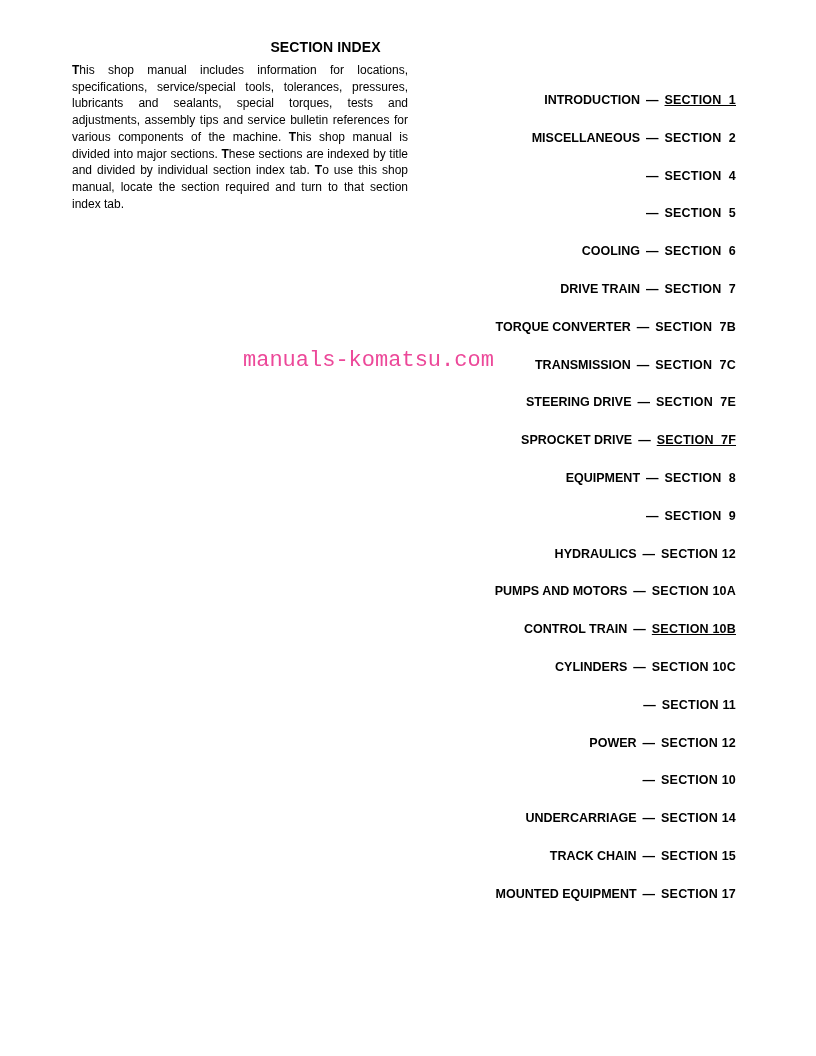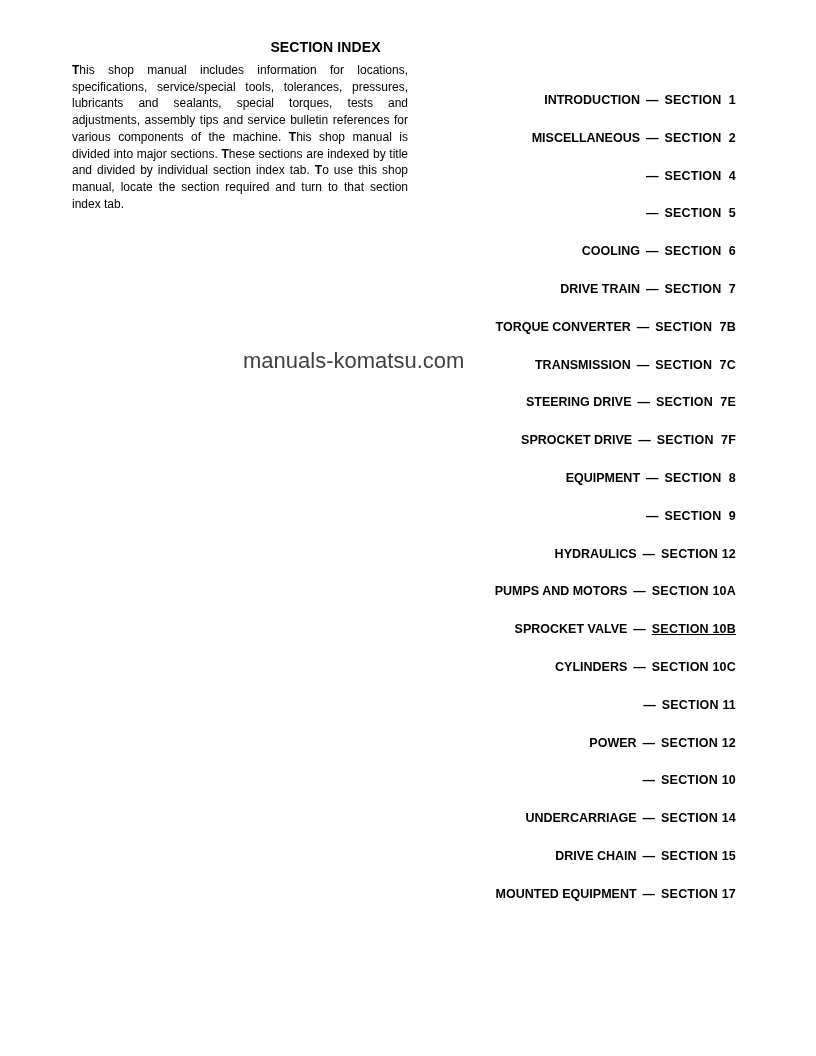--- a/index.html
+++ b/index.html
@@ -56,38 +56,38 @@
       line-height: 16px;
     }
     .entry-title { margin-right: 6px; }
     .entry-dash { margin-right: 6px; }
     .entry-section { letter-spacing: 0.2px; }
     .watermark {
       position: absolute;
       top: 348px;
       left: 243px;
       font-size: 22px;
-      font-family: Liberation Sans, sans-serif;
-      color: #404040;
+      font-family: Liberation Mono, monospace;
+      color: #ec4899;
     }
   </style>
 </head>
 <body>
 
 <div class="page-title">SECTION INDEX</div>
 
 <p class="intro">
   <b>T</b><span>his shop manual includes information for locations, specifications, service/special tools, tolerances, pressures, lubricants and sealants, special torques, tests and adjustments, assembly tips and service bulletin references for various components of the machine. </span><b>T</b><span>his shop manual is divided into major sections. </span><b>T</b><span>hese sections are indexed by title and divided by individual section index tab. </span><b>T</b><span>o use this shop manual, locate the section required and turn to that section index tab.</span>
 </p>
 
 <ul class="index-list">
     <li class="index-entry">
       <span class="entry-title">INTRODUCTION</span>
       <span class="entry-dash">—</span>
-      <span class="entry-section" style="white-space: pre;">SECTION  1</span>
+      <span class="entry-section" style="white-space: pre; text-decoration: underline;">SECTION  1</span>
     </li>
     <li class="index-entry">
       <span class="entry-title">MISCELLANEOUS</span>
       <span class="entry-dash">—</span>
       <span class="entry-section" style="white-space: pre;">SECTION  2</span>
     </li>
     <li class="index-entry">
       <span class="entry-title" style="margin-right: 0px;"></span>
       <span class="entry-dash">—</span>
       <span class="entry-section" style="white-space: pre;">SECTION  4</span>
@@ -118,21 +118,21 @@
       <span class="entry-section" style="white-space: pre;">SECTION  7C</span>
     </li>
     <li class="index-entry">
       <span class="entry-title">STEERING DRIVE</span>
       <span class="entry-dash">—</span>
       <span class="entry-section" style="white-space: pre;">SECTION  7E</span>
     </li>
     <li class="index-entry">
       <span class="entry-title">SPROCKET DRIVE</span>
       <span class="entry-dash">—</span>
-      <span class="entry-section" style="white-space: pre;">SECTION  7F</span>
+      <span class="entry-section" style="white-space: pre; text-decoration: underline;">SECTION  7F</span>
     </li>
     <li class="index-entry">
       <span class="entry-title">EQUIPMENT</span>
       <span class="entry-dash">—</span>
       <span class="entry-section" style="white-space: pre;">SECTION  8</span>
     </li>
     <li class="index-entry">
       <span class="entry-title" style="margin-right: 0px;"></span>
       <span class="entry-dash">—</span>
       <span class="entry-section" style="white-space: pre;">SECTION  9</span>
@@ -141,21 +141,21 @@
       <span class="entry-title">HYDRAULICS</span>
       <span class="entry-dash">—</span>
       <span class="entry-section" style="white-space: pre;">SECTION 12</span>
     </li>
     <li class="index-entry">
       <span class="entry-title">PUMPS AND MOTORS</span>
       <span class="entry-dash">—</span>
       <span class="entry-section" style="white-space: pre;">SECTION 10A</span>
     </li>
     <li class="index-entry">
-      <span class="entry-title">SPROCKET VALVE</span>
+      <span class="entry-title">CONTROL TRAIN</span>
       <span class="entry-dash">—</span>
       <span class="entry-section" style="white-space: pre; text-decoration: underline;">SECTION 10B</span>
     </li>
     <li class="index-entry">
       <span class="entry-title">CYLINDERS</span>
       <span class="entry-dash">—</span>
       <span class="entry-section" style="white-space: pre;">SECTION 10C</span>
     </li>
     <li class="index-entry">
       <span class="entry-title" style="margin-right: 0px;"></span>
@@ -171,21 +171,21 @@
       <span class="entry-title" style="margin-right: 0px;"></span>
       <span class="entry-dash">—</span>
       <span class="entry-section" style="white-space: pre;">SECTION 10</span>
     </li>
     <li class="index-entry">
       <span class="entry-title">UNDERCARRIAGE</span>
       <span class="entry-dash">—</span>
       <span class="entry-section" style="white-space: pre;">SECTION 14</span>
     </li>
     <li class="index-entry">
-      <span class="entry-title">DRIVE CHAIN</span>
+      <span class="entry-title">TRACK CHAIN</span>
       <span class="entry-dash">—</span>
       <span class="entry-section" style="white-space: pre;">SECTION 15</span>
     </li>
     <li class="index-entry">
       <span class="entry-title">MOUNTED EQUIPMENT</span>
       <span class="entry-dash">—</span>
       <span class="entry-section" style="white-space: pre;">SECTION 17</span>
     </li>
   </ul>
 

